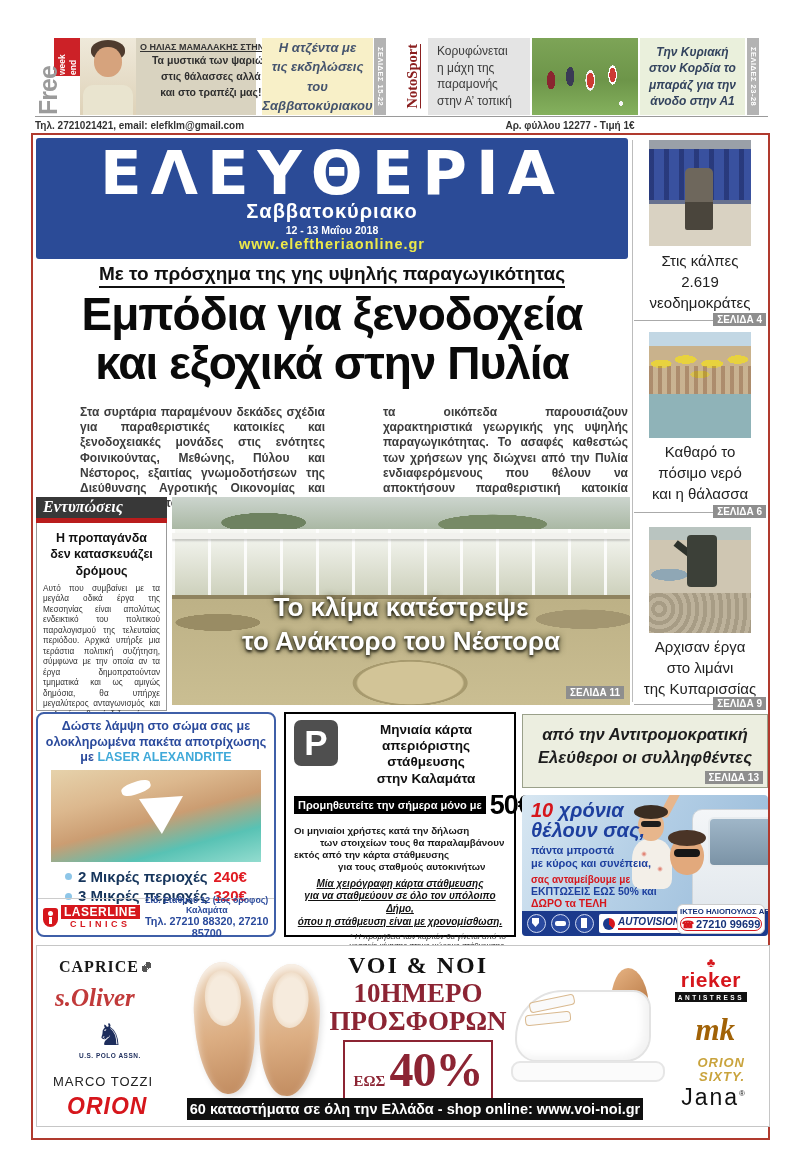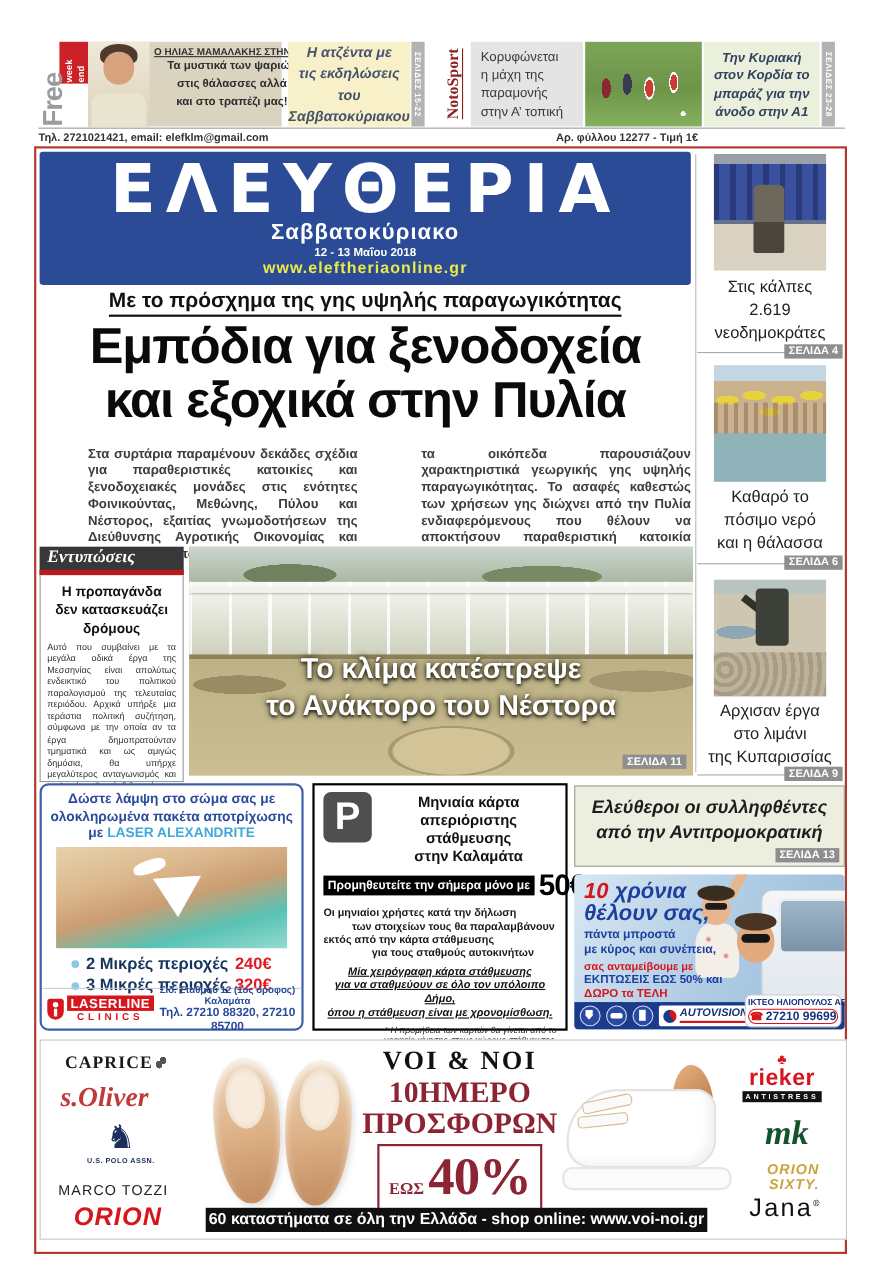--- a/index.html
+++ b/index.html
@@ -218,21 +218,21 @@
   .vn-sneaker{position:absolute;left:478px;top:22px;width:150px;height:118px;}
   .sn-heel{position:absolute;right:16px;top:0;width:38px;height:76px;background:linear-gradient(140deg,#e8b585 0,#c08350 55%,#8f5c31 100%);border-radius:45% 55% 25% 25%;}
   .sn-body{position:absolute;left:0;top:22px;width:132px;height:68px;background:#fff;border:2px solid #e3e3e3;border-radius:48px 18px 26px 22px;box-shadow:inset -6px -4px 8px rgba(0,0,0,.05);}
   .sn-strap{position:absolute;left:14px;top:30px;width:44px;height:9px;background:#fafafa;border:1.5px solid #d9b98f;border-radius:4px;transform:rotate(-12deg);}
   .sn-strap2{top:45px;left:10px;transform:rotate(-6deg);}
   .sn-sole{position:absolute;left:-4px;bottom:4px;width:150px;height:17px;background:#fbfbfb;border:2px solid #e6e6e6;border-radius:9px;}
   .vn-rieker{position:absolute;right:22px;top:10px;text-align:center;}
   .vn-fleur{color:#d6161c;font-size:13px;line-height:1;}
   .vn-rieker-name{color:#d6161c;font-weight:800;font-size:21px;letter-spacing:.5px;line-height:1;}
   .vn-anti{background:#111;color:#fff;font-size:6.5px;letter-spacing:2.5px;padding:1.5px 3px;margin-top:2px;font-weight:700;}
-  .vn-mk{position:absolute;right:34px;top:66px;font-family:"Liberation Serif",serif;font-weight:800;font-style:italic;font-size:31px;color:#14532d;}
+  .vn-mk{position:absolute;right:34px;top:66px;font-family:"Liberation Serif",serif;font-weight:800;font-style:italic;font-size:31px;color:#a16207;}
   .vn-miss{position:absolute;right:24px;top:110px;text-align:right;color:#c9a33c;font-style:italic;font-weight:800;font-size:13px;line-height:1.08;letter-spacing:1px;}
   .vn-jana{position:absolute;right:22px;top:138px;font-size:23px;color:#111;letter-spacing:2px;}
   .vn-jana sup{font-size:8px;}
   .vn-bar{position:absolute;left:150px;bottom:6px;width:456px;background:#101010;color:#fff;font-weight:800;font-size:14.5px;text-align:center;padding:3px 0;}
 </style>
 </head>
 <body>
 
 <div id="page">
 
@@ -444,22 +444,22 @@
       <span>όπου η στάθμευση είναι με χρονομίσθωση.</span>
     </div>
     <div class="pk-foot">* Η προμήθεια των καρτών θα γίνεται από το γραφείο κίνησης στους χώρους στάθμευσης.</div>
     <div class="pk-phone">
       <span>Τηλέφωνα πληροφοριών: </span><b>6948-206335</b><span>, κ. Αρτέμιος Αϊβάζης</span>
     </div>
   </div>
 
   <div class="abs anti">
     <div class="anti-txt">
+      <div>από την Αντιτρομοκρατική</div>
       <div>Ελεύθεροι οι συλληφθέντες</div>
-      <div>από την Αντιτρομοκρατική</div>
     </div>
     <span class="badge">ΣΕΛΙΔΑ 13</span>
   </div>
 
   <div class="abs av">
     <div class="av-door"></div>
     <div class="av-window"></div>
     <div class="av-arm"></div>
     <div class="av-dress"></div>
     <div class="av-woman"></div>

